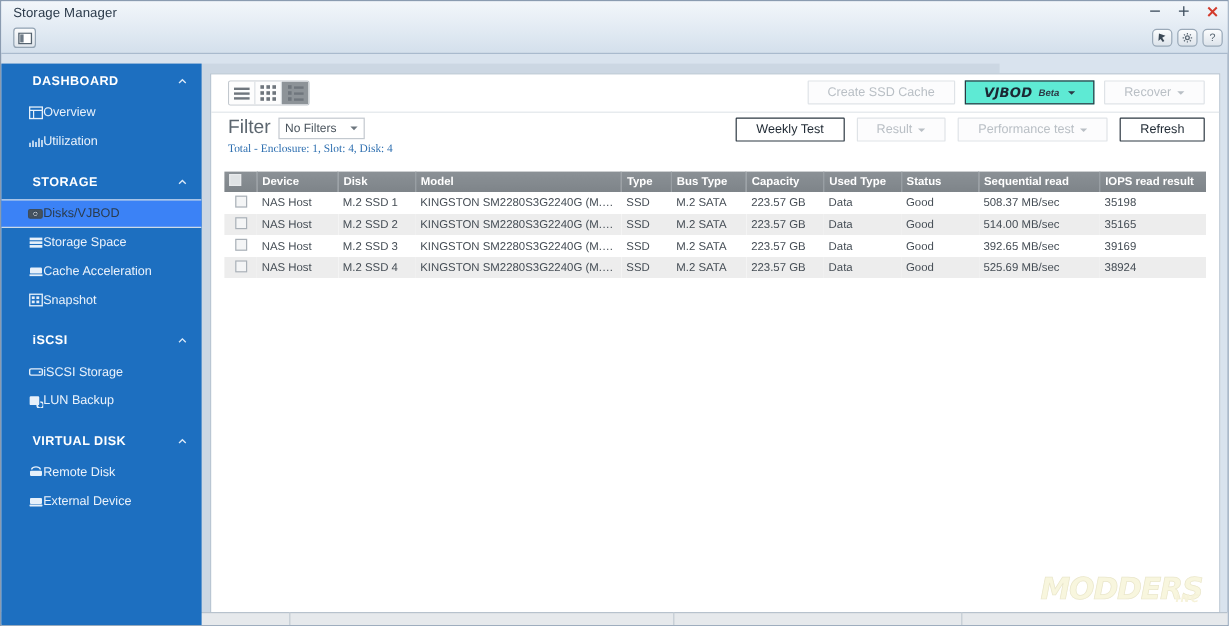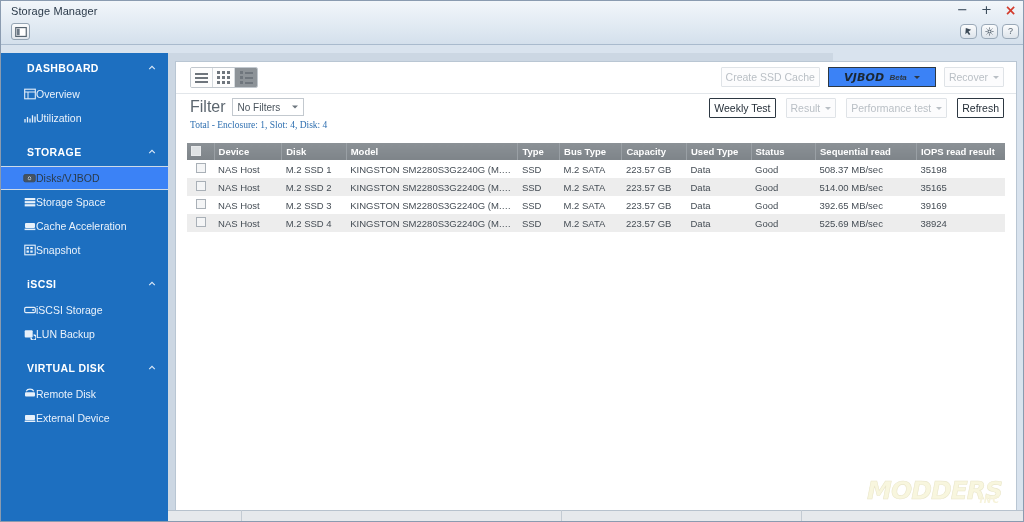--- a/index.html
+++ b/index.html
@@ -159,21 +159,21 @@
   .vb-detail .dln { height: 2px; flex: 1; background: #6f767d; }
 
   .btn {
     height: 20px;
     border: 1px solid #b5bcc3;
     background: #ffffff;
     font-size: 10.5px;
     color: #3a4651;
     font-family: "Liberation Sans", sans-serif;
     display: inline-flex; align-items: center; justify-content: center;
-    padding: 0 4px;
+    padding: 0 16px;
     cursor: pointer;
     border-radius: 1px;
     white-space: nowrap;
   }
   .btn.disabled {
     color: #b9bfc5;
     border-color: #dfe3e7;
     background: #fcfcfd;
     cursor: default;
   }
@@ -188,21 +188,21 @@
   }
 
   .tb1-buttons {
     position: absolute; right: 12px; top: 5px;
     display: flex; align-items: center; gap: 8px;
   }
   .vjbod-btn {
     height: 20px;
     min-width: 108px;
     border: 1px solid #2d3842;
-    background: #3b82f6;
+    background: #5eead4;
     display: inline-flex; align-items: center; justify-content: center;
     cursor: pointer;
     padding: 0 8px;
     gap: 4px;
   }
   .vjbod-logo {
     font-family: "DejaVu Sans", sans-serif;
     font-size: 11px; font-weight: bold; font-style: italic;
     color: #1b2733; letter-spacing: .2px;
   }

